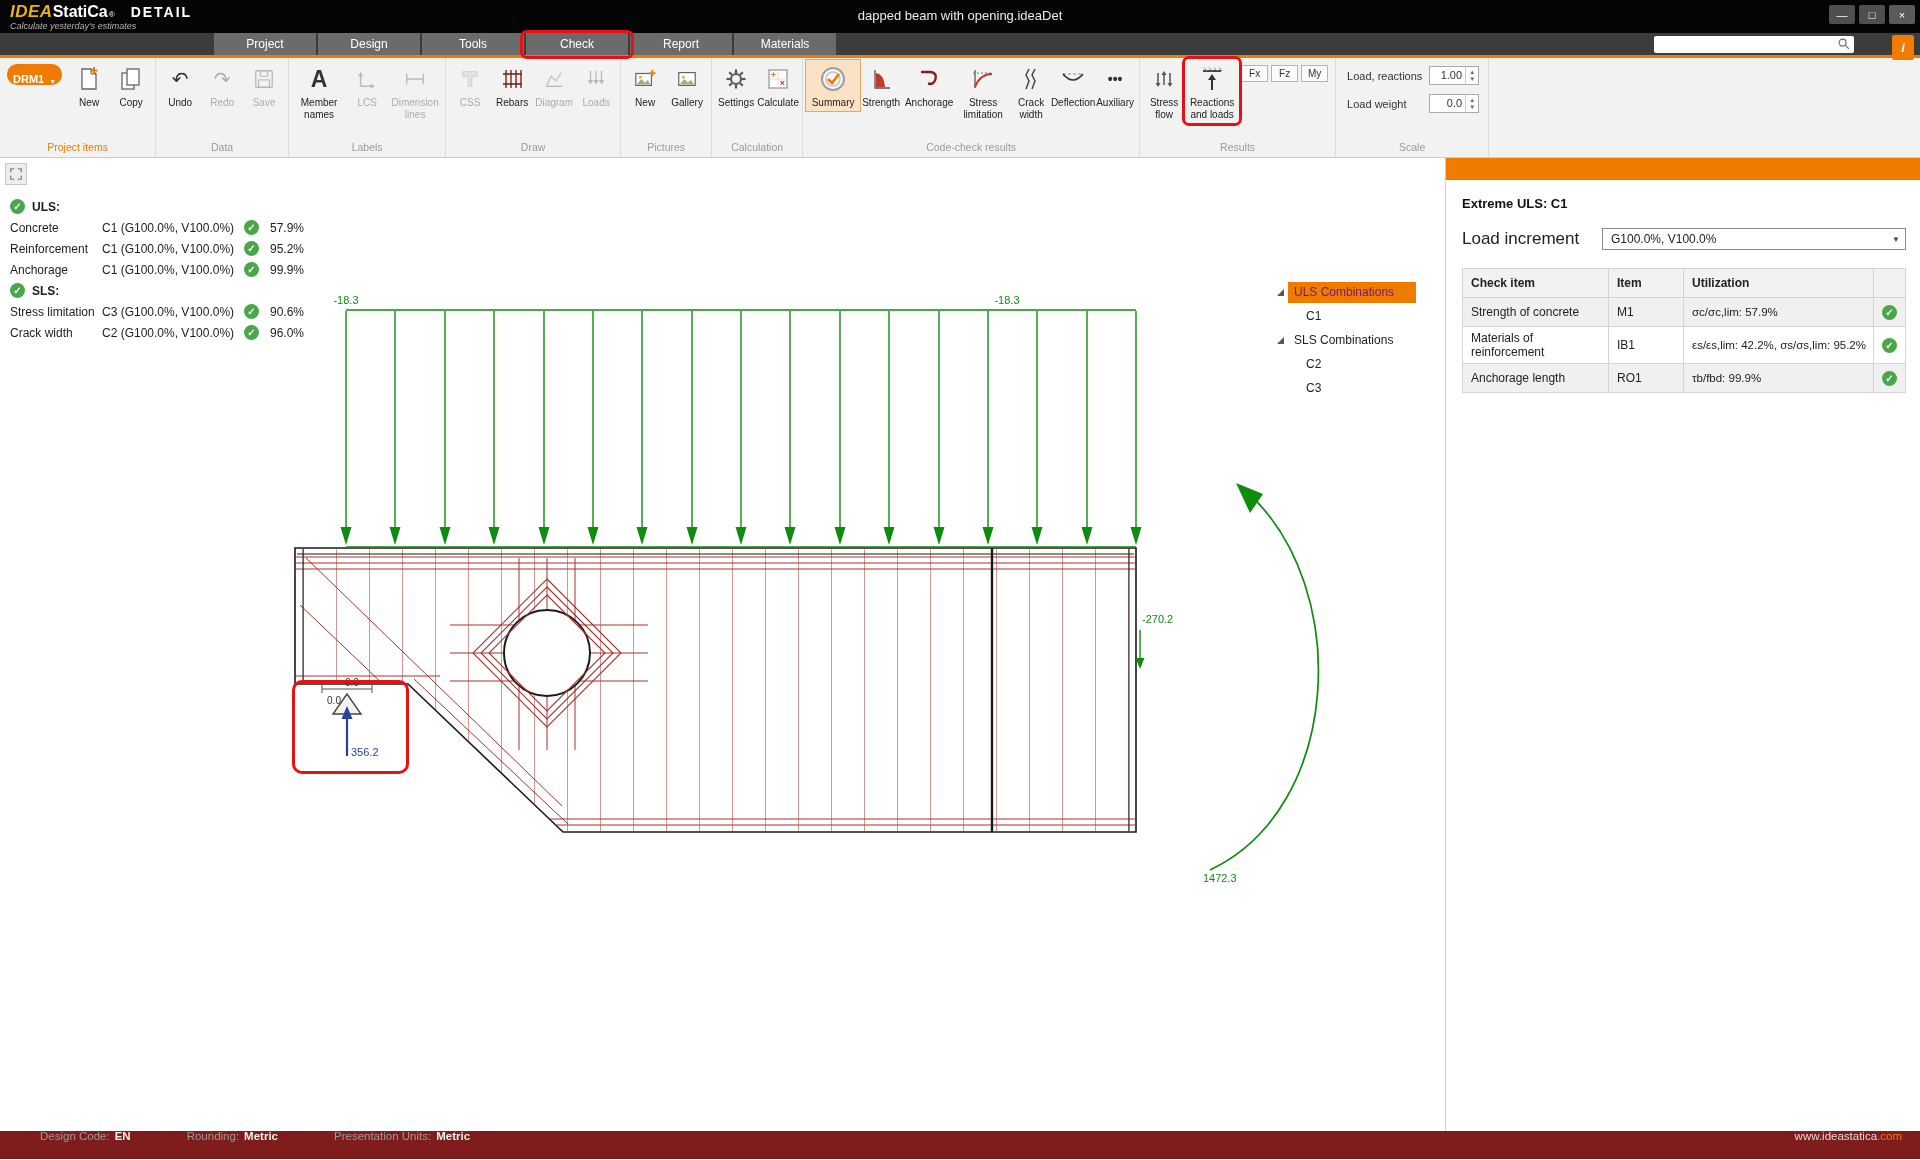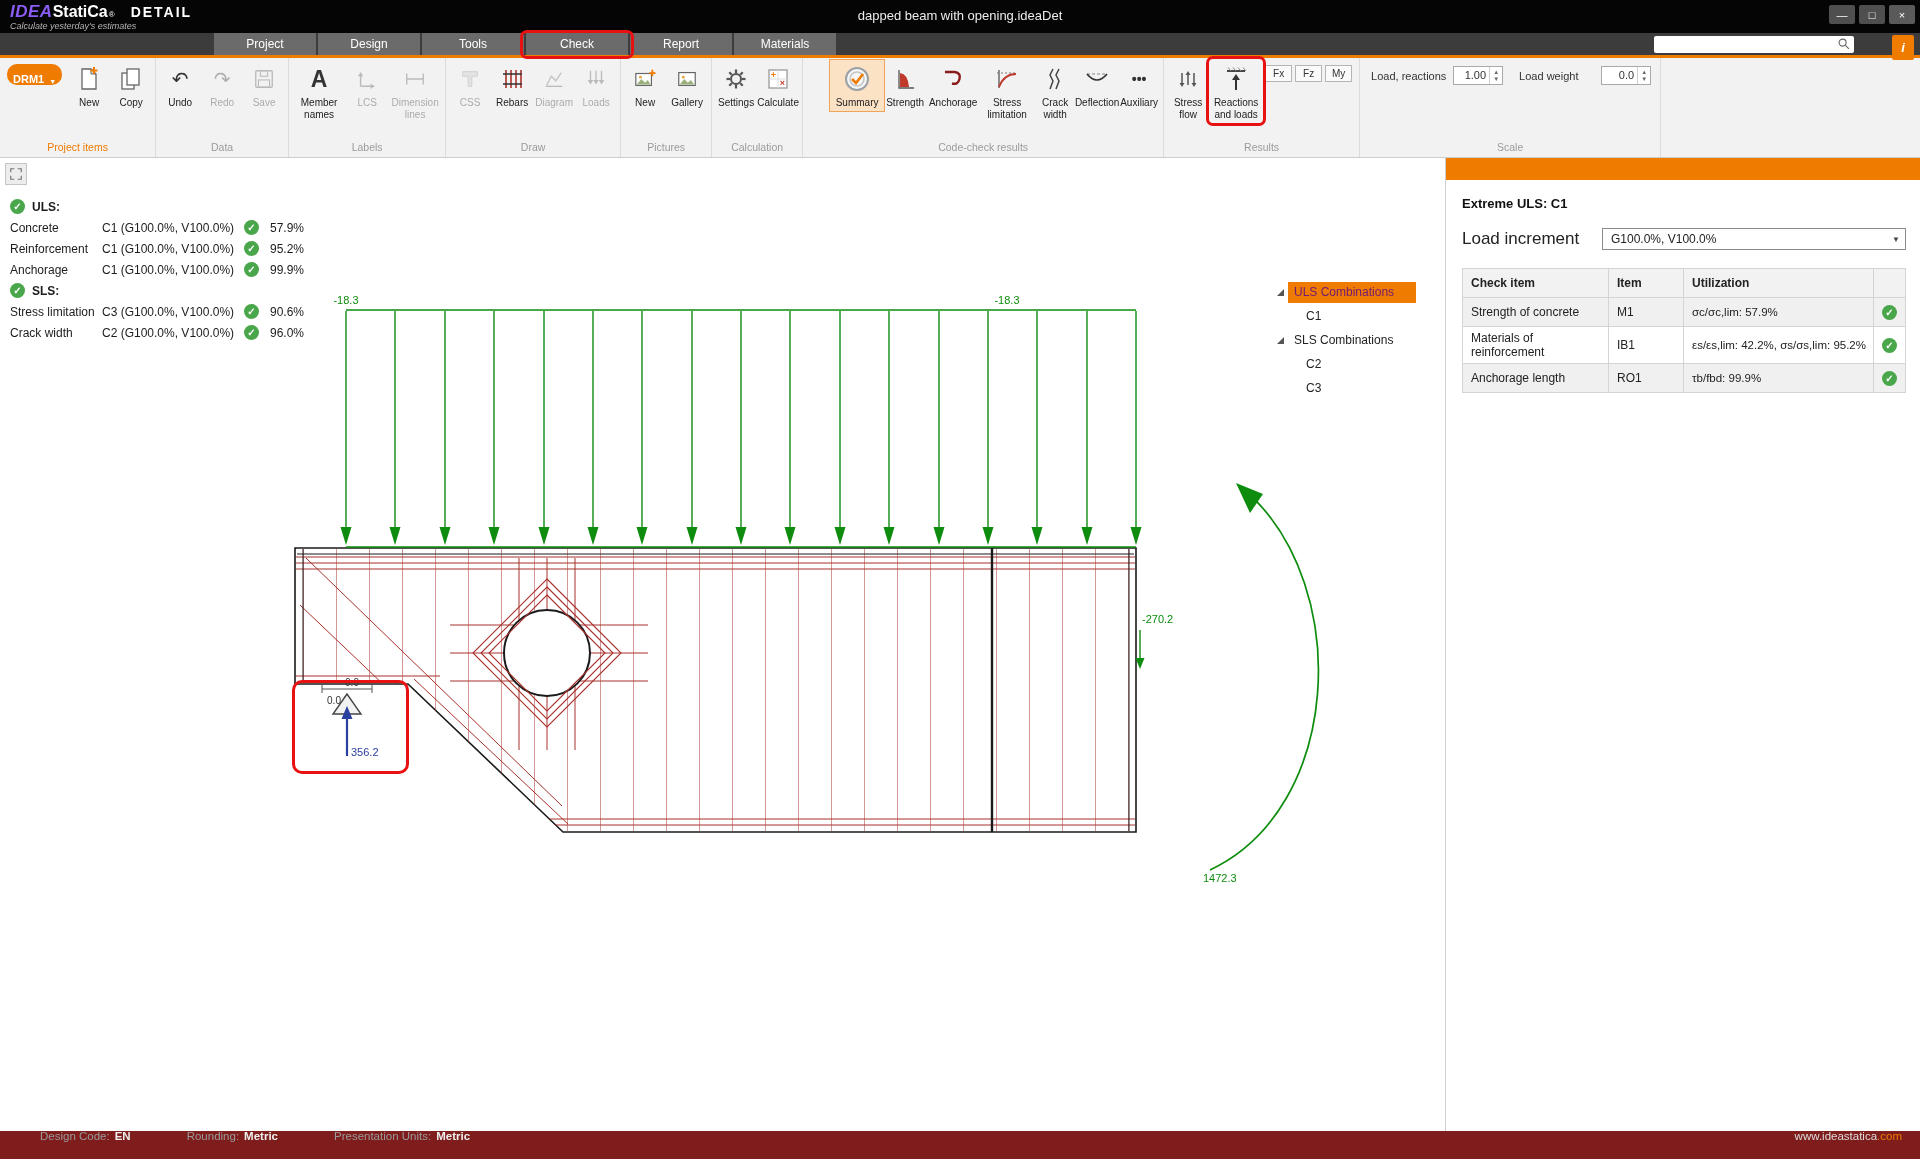--- a/index.html
+++ b/index.html
@@ -2,21 +2,21 @@
 <html><head>
 <meta charset="utf-8">
 <style>
   * { box-sizing: border-box; margin: 0; padding: 0; }
   html,body { width:1920px; height:1160px; overflow:hidden; font-family:"Liberation Sans", sans-serif; background:#fff; cursor:default; }
 
   
   .titlebar { height:33px; background:#050505; color:#fff; display:flex; align-items:center; position:relative; }
   .logo-block { padding-left:10px; display:flex; flex-direction:column; justify-content:center; }
   .logo-line { display:flex; align-items:baseline; }
-  .idea { color:#8b5cf6; font-weight:bold; font-style:italic; font-size:17px; letter-spacing:.5px; }
+  .idea { color:#eab308; font-weight:bold; font-style:italic; font-size:17px; letter-spacing:.5px; }
   .statica { color:#fff; font-weight:bold; font-size:16px; }
   .reg { color:#fff; font-size:8px; margin-left:1px; }
   .appname { color:#fff; font-weight:bold; font-size:14px; letter-spacing:2px; margin-left:16px; }
   .tagline { color:#b5b5b5; font-style:italic; font-size:9px; margin-top:-1px; }
   .doc-title { position:absolute; left:50%; transform:translateX(-50%); top:8px; font-size:13px; color:#ececec; }
   .win-controls { position:absolute; right:5px; top:5px; display:flex; gap:4px; }
   .win-btn { width:26px; height:19px; background:#4f4f4f; color:#fff; display:flex; align-items:center; justify-content:center; font-size:11px; border-radius:2px; }
   .win-btn.close { background:#5a5a5a; }
 
   
@@ -31,28 +31,28 @@
   .ribbon { height:100px; background:#f2f2f2; border-bottom:1px solid #cccccc; display:flex; }
   .rgroup { border-right:1px solid #dcdcdc; display:flex; flex-direction:column; padding:2px 3px 0 3px; }
   .rgroup-items { flex:1; display:flex; align-items:flex-start; }
   .rgroup-label { height:17px; text-align:center; font-size:10.5px; color:#9b9b9b; line-height:15px; }
   .rgroup-label.accent { color:#ef7b00; }
   .rbtn { width:54px; display:flex; flex-direction:column; align-items:center; padding:4px 1px 2px; gap:3px; position:relative; }
   .rbtn.narrow { width:42px; }
   .rbtn .icon-box { height:30px; display:flex; align-items:center; justify-content:center; }
   .rbtn .lbl { font-size:10px; line-height:1.15; text-align:center; color:#222; }
   .rbtn.disabled { opacity:.35; }
-  .rbtn.selected { background:#fbe2c5; outline:1px solid #f0a35a;margin-left:24px; }
+  .rbtn.selected { background:#fbe2c5; outline:1px solid #f0a35a; }
   .rbtn.annotated::after { content:""; position:absolute; inset:-4px -3px; border:3px solid #e81111; border-radius:7px; pointer-events:none; z-index:50; }
   .glyph-icon { font-size:20px; color:#333; line-height:1; }
   .drm-btn { margin:4px 6px 0 4px; height:21px; background:#ef7b00; color:#fff; font-size:11px; font-weight:bold; border-radius:10px; display:flex; align-items:flex-end; padding:0 6px; gap:5px; }
   .drm-btn .drm-arrow { font-size:7px; }
   .fstack { display:flex; flex-direction:row; gap:3px; margin:5px 4px 0 2px; }
   .fbtn { width:27px; height:17px; border:1px solid #b5b5b5; background:#fafafa; font-size:10px; display:flex; align-items:center; justify-content:center; color:#333; }
-  .scale-col { display:flex; flex-direction:row; padding:6px 6px 0 8px; gap:16px; }
+  .scale-col { display:flex; flex-direction:column; padding:6px 6px 0 8px; gap:9px; }
   .scale-row { display:flex; align-items:center; font-size:11px; color:#333; }
   .scale-row .srlbl { width:82px; }
   .spin { width:50px; height:19px; border:1px solid #a9a9a9; background:#fff; display:flex; align-items:stretch; }
   .spin .val { flex:1; text-align:right; padding:2px 3px 0 0; font-size:11px; }
   .spin .arrows { width:13px; border-left:1px solid #cfcfcf; display:flex; flex-direction:column; align-items:center; justify-content:center; font-size:6px; color:#666; line-height:1.1; }
 
   
   .main { display:flex; height:973px; }
   .canvas { position:relative; width:1445px; background:#fff; overflow:hidden; }
   .fit-btn { position:absolute; left:5px; top:5px; width:22px; height:22px; background:#ededed; border:1px solid #c5c5c5; display:flex; align-items:center; justify-content:center; z-index:4; }

